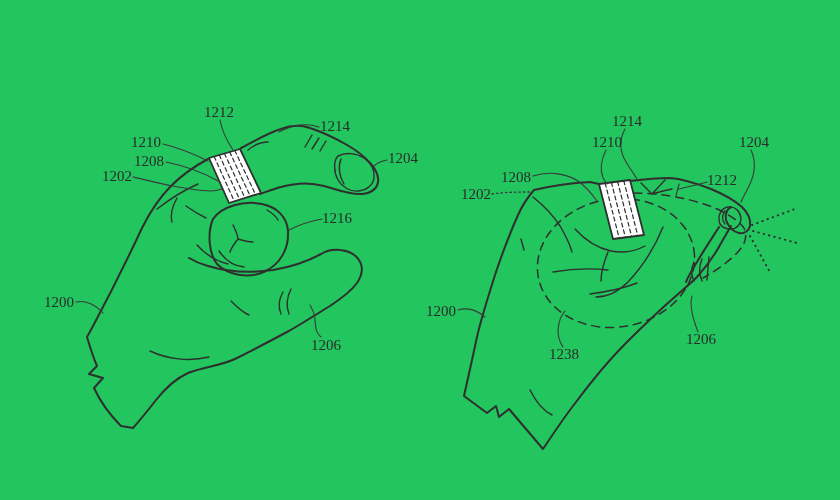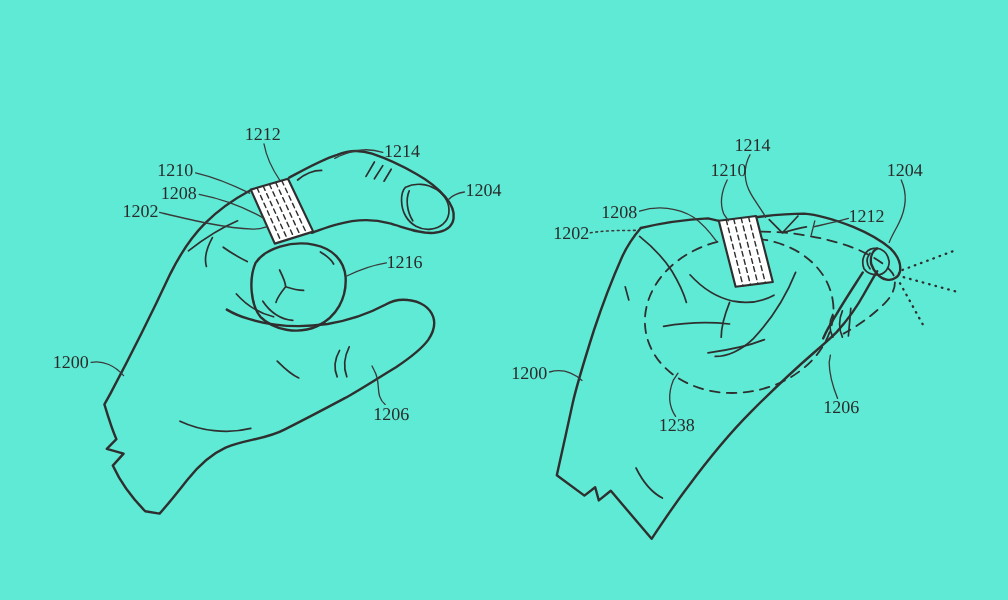--- a/index.html
+++ b/index.html
@@ -5,21 +5,21 @@
   html, body {
     margin: 0;
     padding: 0;
     background: #ffffff;
     font-family: "Liberation Serif", "DejaVu Serif", serif;
   }
   .stage {
     position: relative;
     width: 840px;
     height: 500px;
-    background: #5eead4;
+    background: #22c55e;
     overflow: hidden;
   }
   svg { display: block; }
   .outline  { fill: none; stroke: #2f2f2f; stroke-width: 2;   stroke-linecap: round; stroke-linejoin: round; }
   .crease   { fill: none; stroke: #2f2f2f; stroke-width: 1.4; stroke-linecap: round; stroke-linejoin: round; }
   .band     { fill: #ffffff; stroke: #2f2f2f; stroke-width: 1.8; stroke-linejoin: round; }
   .bandline { fill: none; stroke: #2f2f2f; stroke-width: 1.2; stroke-dasharray: 4 3; stroke-linecap: round; }
   .hidden-dash { fill: none; stroke: #2f2f2f; stroke-width: 1.5; stroke-dasharray: 8 6; stroke-linecap: round; }
   .ray      { fill: none; stroke: #2f2f2f; stroke-width: 1.9; stroke-dasharray: 0.5 5; stroke-linecap: round; }
   .leader   { fill: none; stroke: #3a3a3a; stroke-width: 1.1; stroke-linecap: round; }

